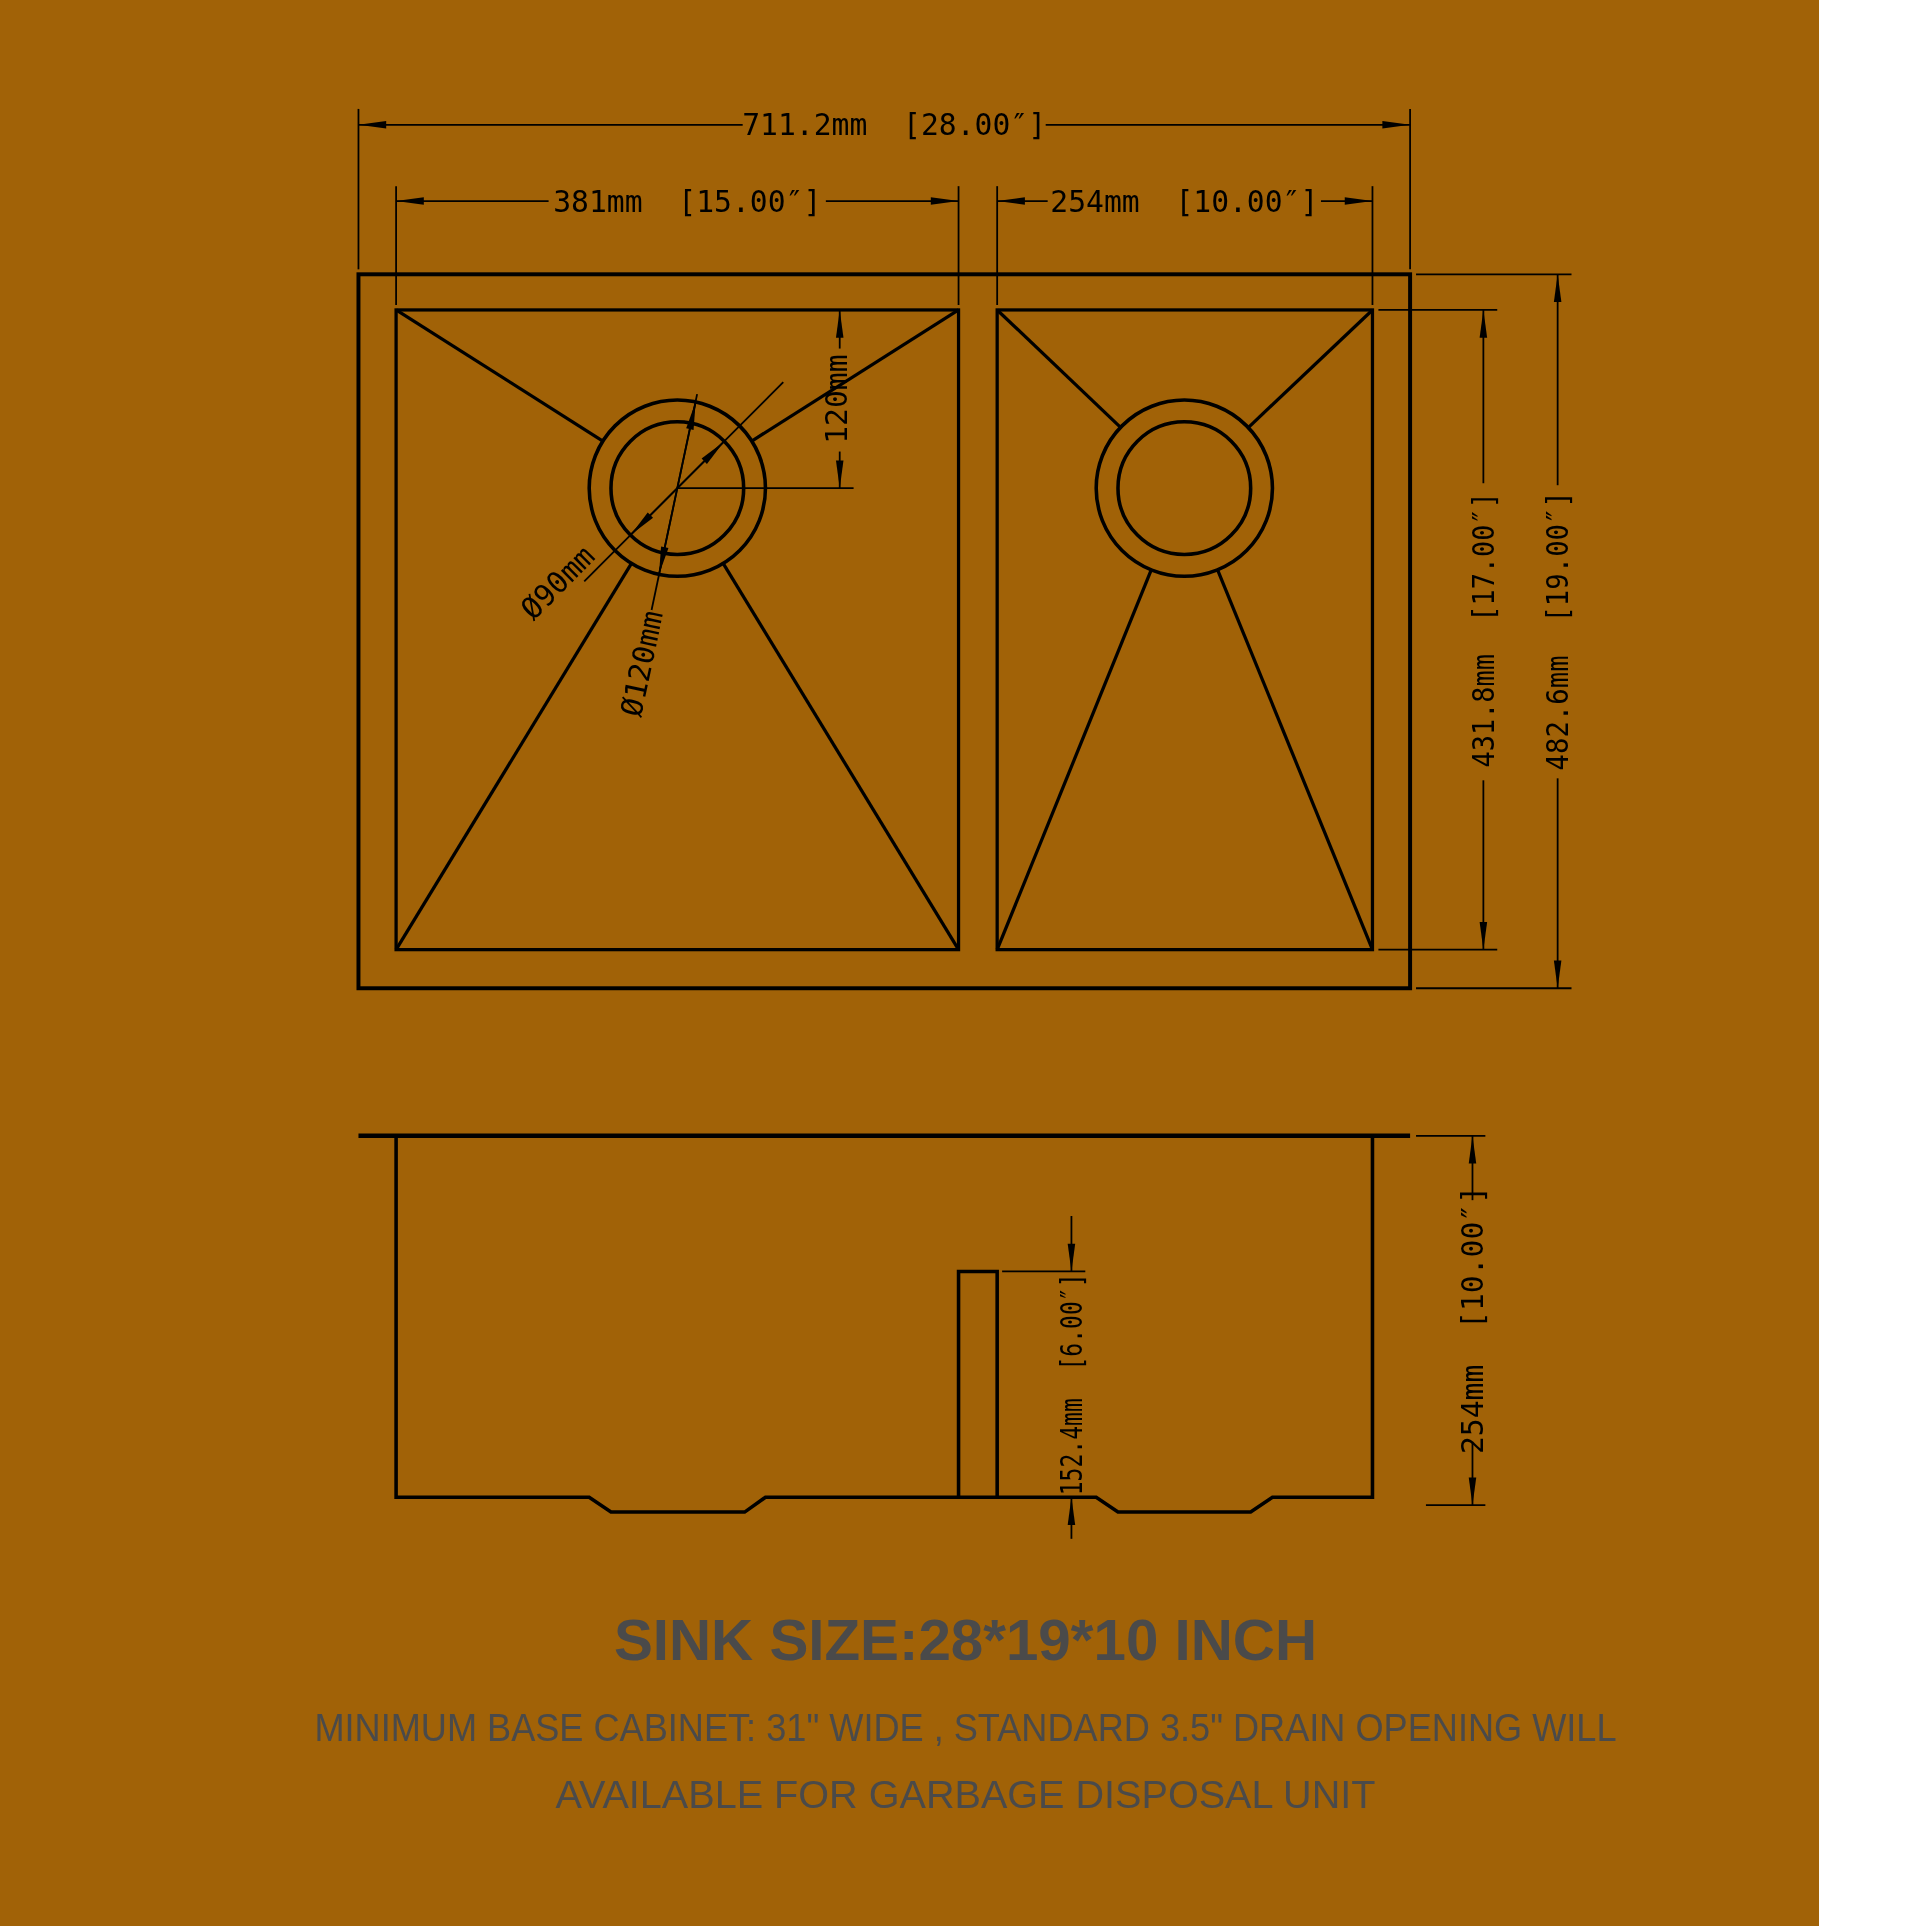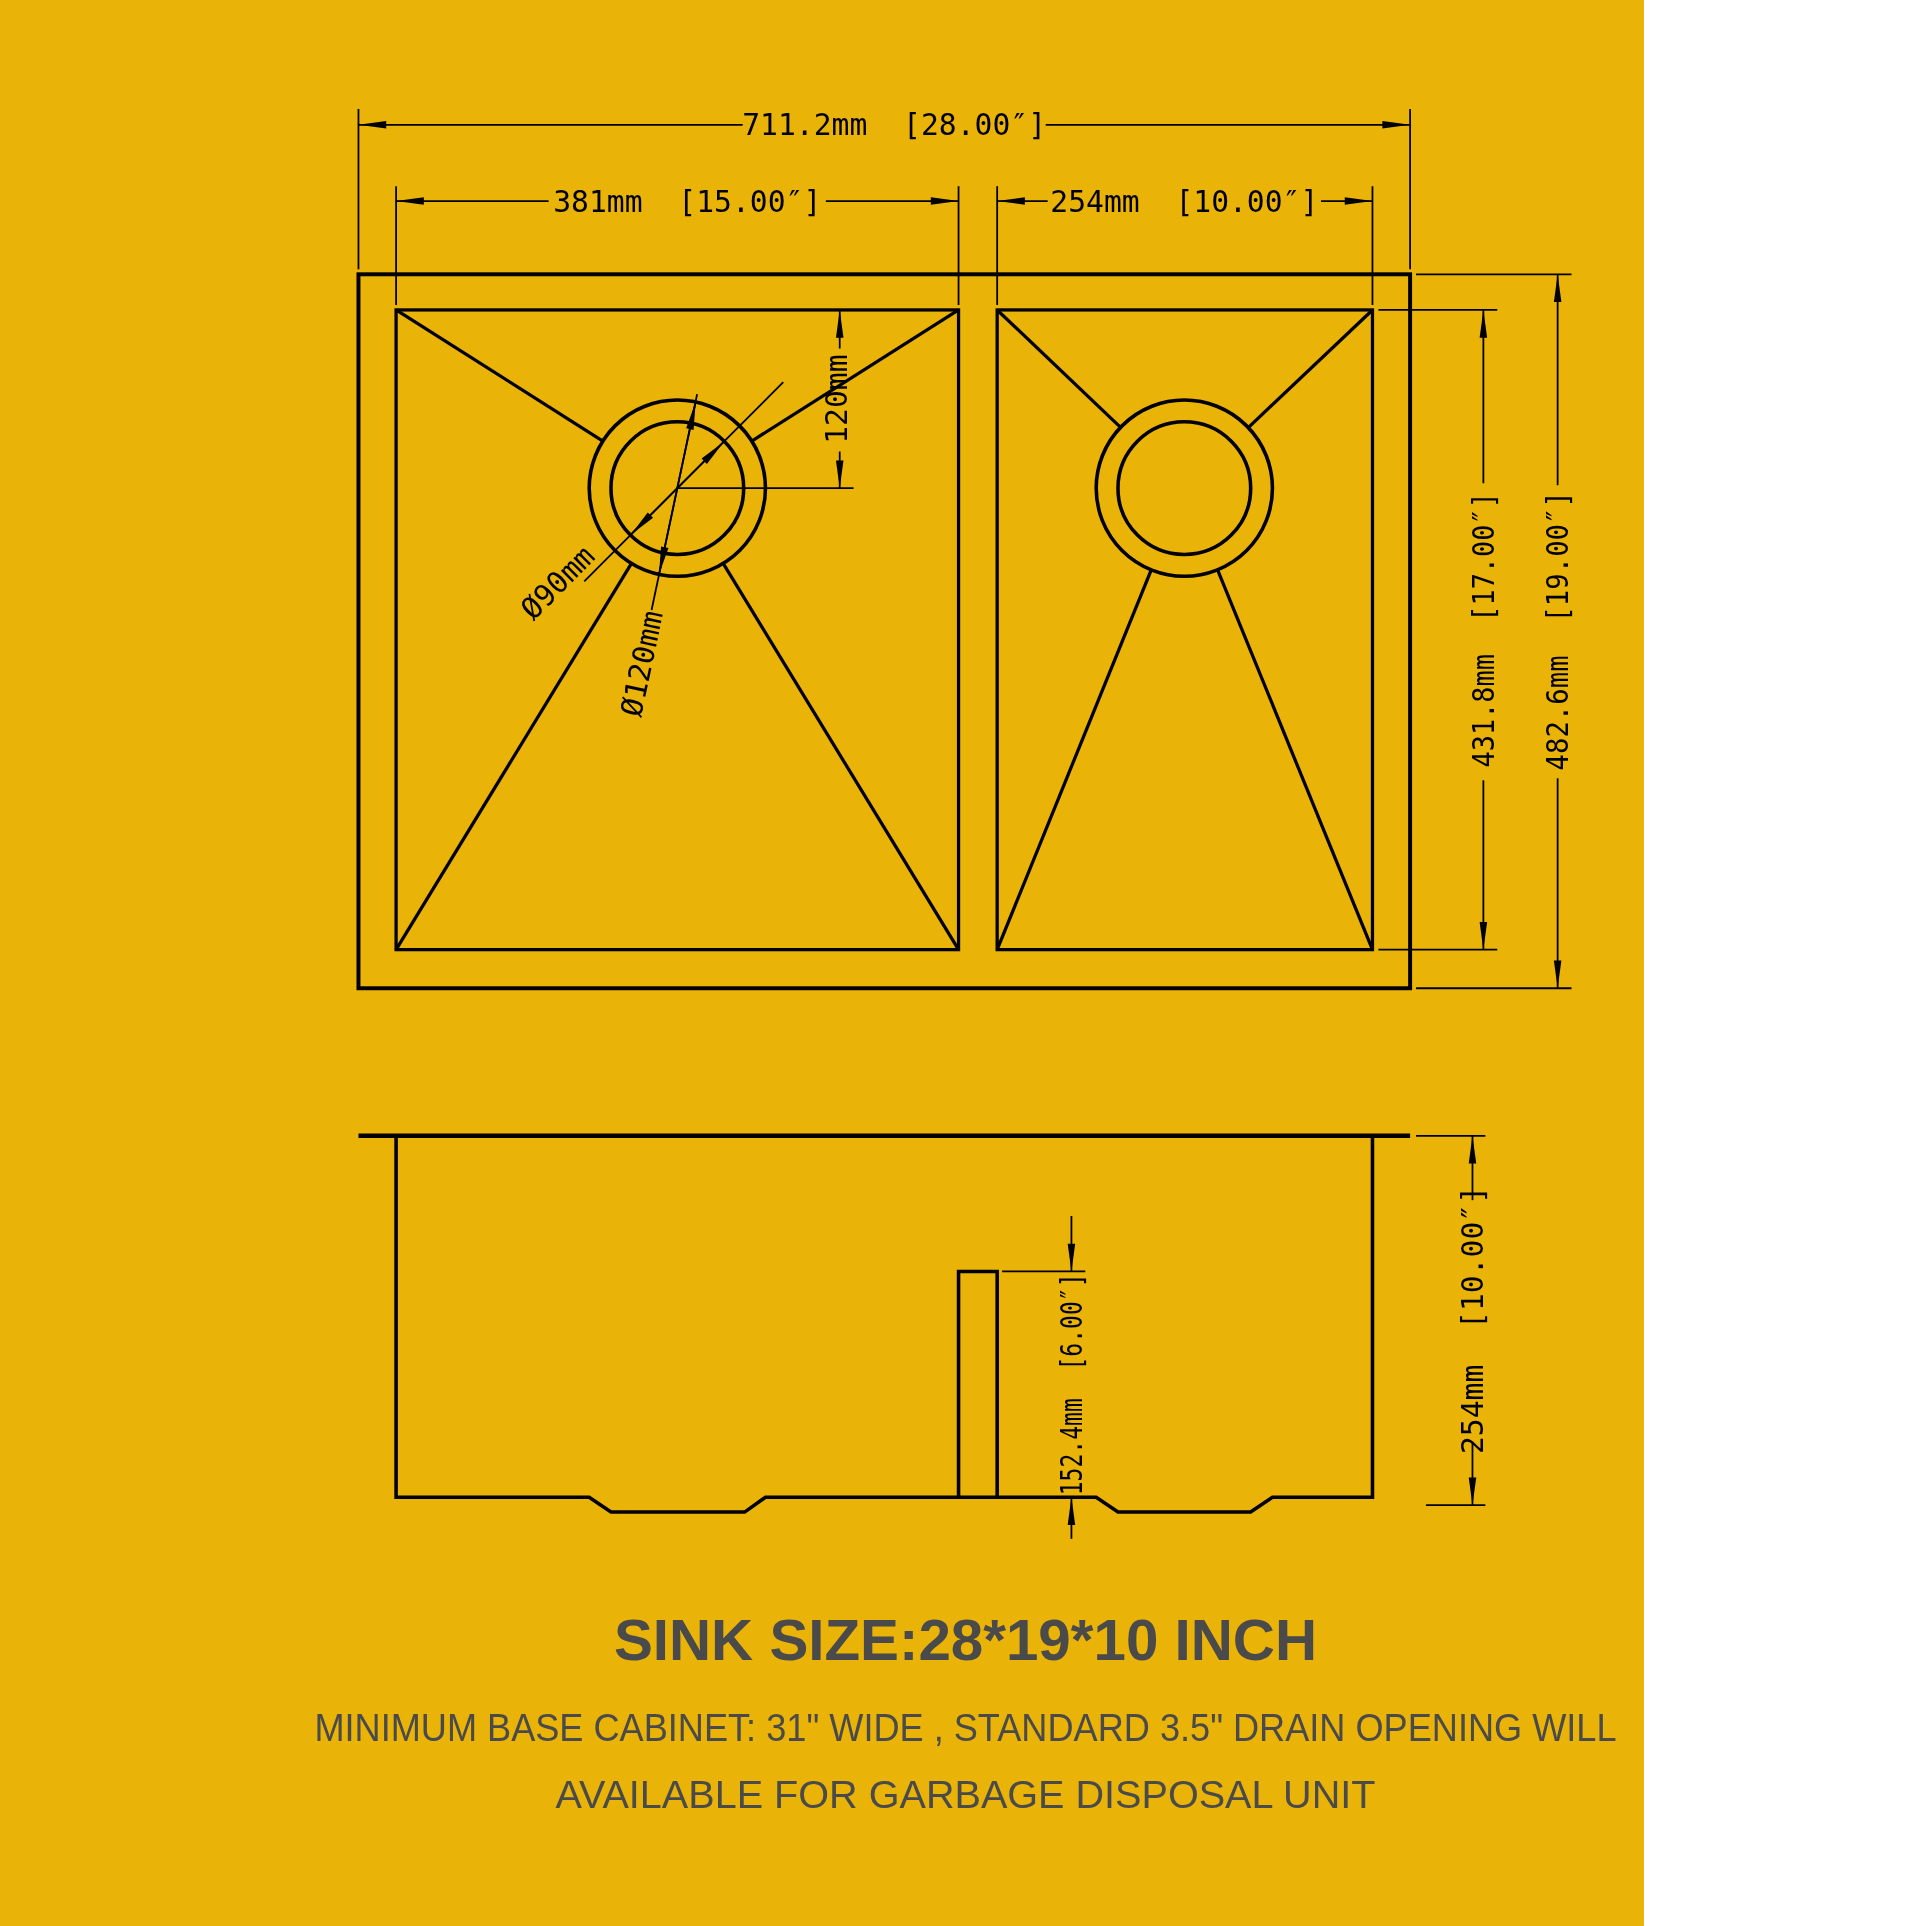--- a/index.html
+++ b/index.html
@@ -1,16 +1,16 @@
 <!DOCTYPE html>
 <html><head>
 <meta charset="utf-8">
 <style>
   html,body{margin:0;padding:0;background:#ffffff;}
-  .stage{position:relative;width:1644px;height:1927px;background:#eab308;overflow:hidden;
+  .stage{position:relative;width:1819px;height:1927px;background:#a16207;overflow:hidden;
          font-family:"Liberation Sans", sans-serif;}
   svg{position:absolute;left:0;top:0;}
   .thick{stroke:#000;stroke-width:4;fill:none;}
   .med{stroke:#000;stroke-width:3.3;fill:none;}
   .thin{stroke:#000;stroke-width:1.8;fill:none;}
   .dimtxt{font-family:"DejaVu Sans Mono", monospace;font-size:30px;fill:#000;}
   .cap-title{font-family:"Liberation Sans", sans-serif;font-weight:bold;font-size:58px;fill:#4a4a4a;}
   .cap-sub{font-family:"Liberation Sans", sans-serif;font-size:40px;fill:#4a4a4a;}
 </style>
 </head>

